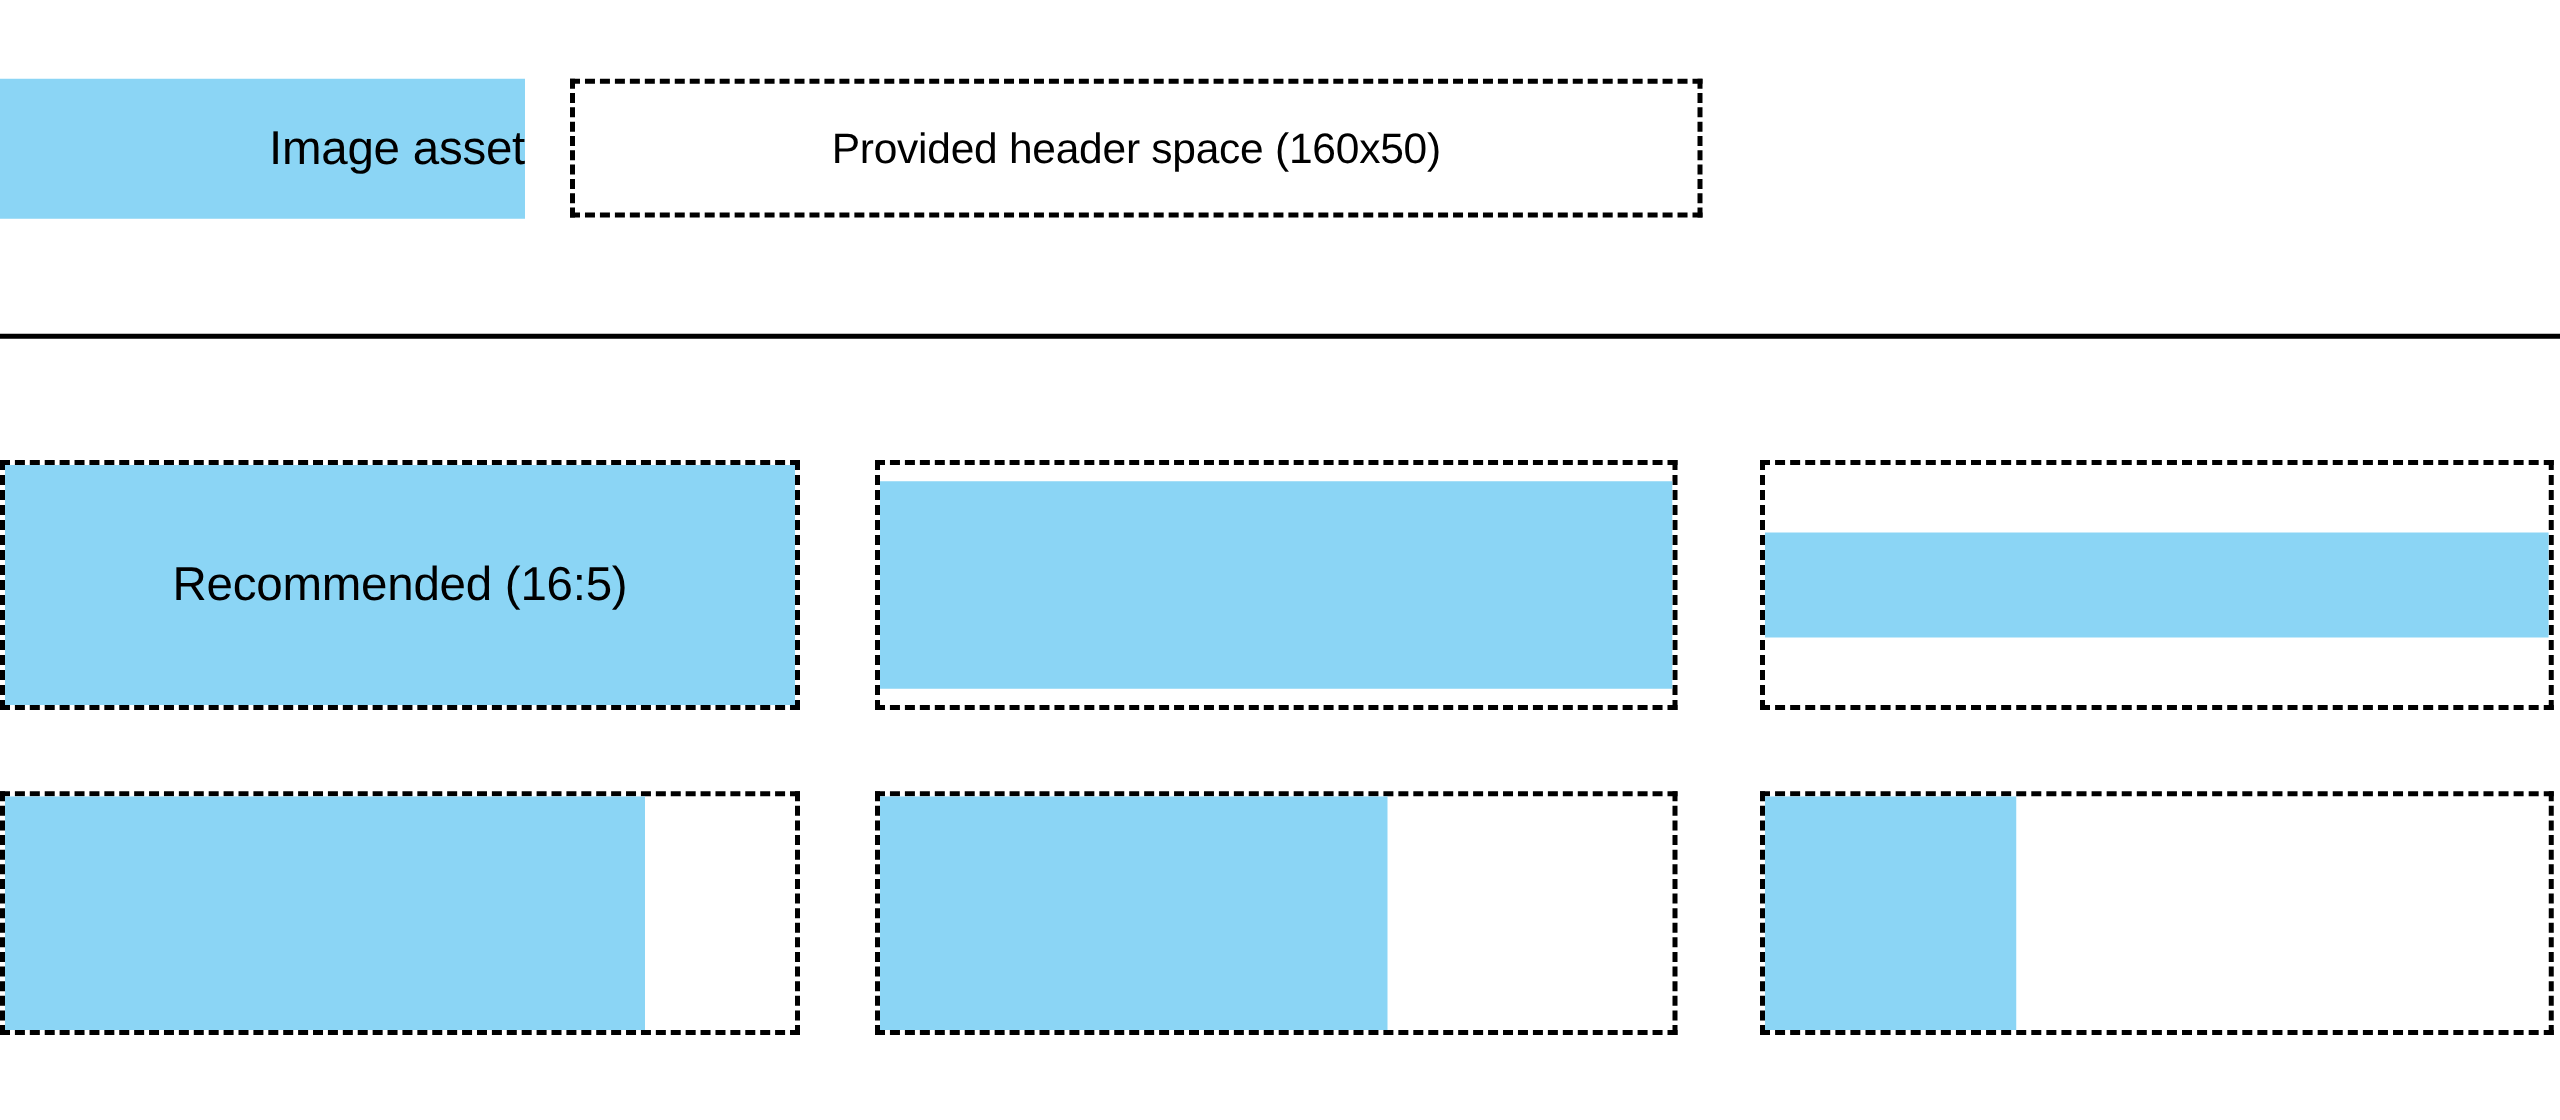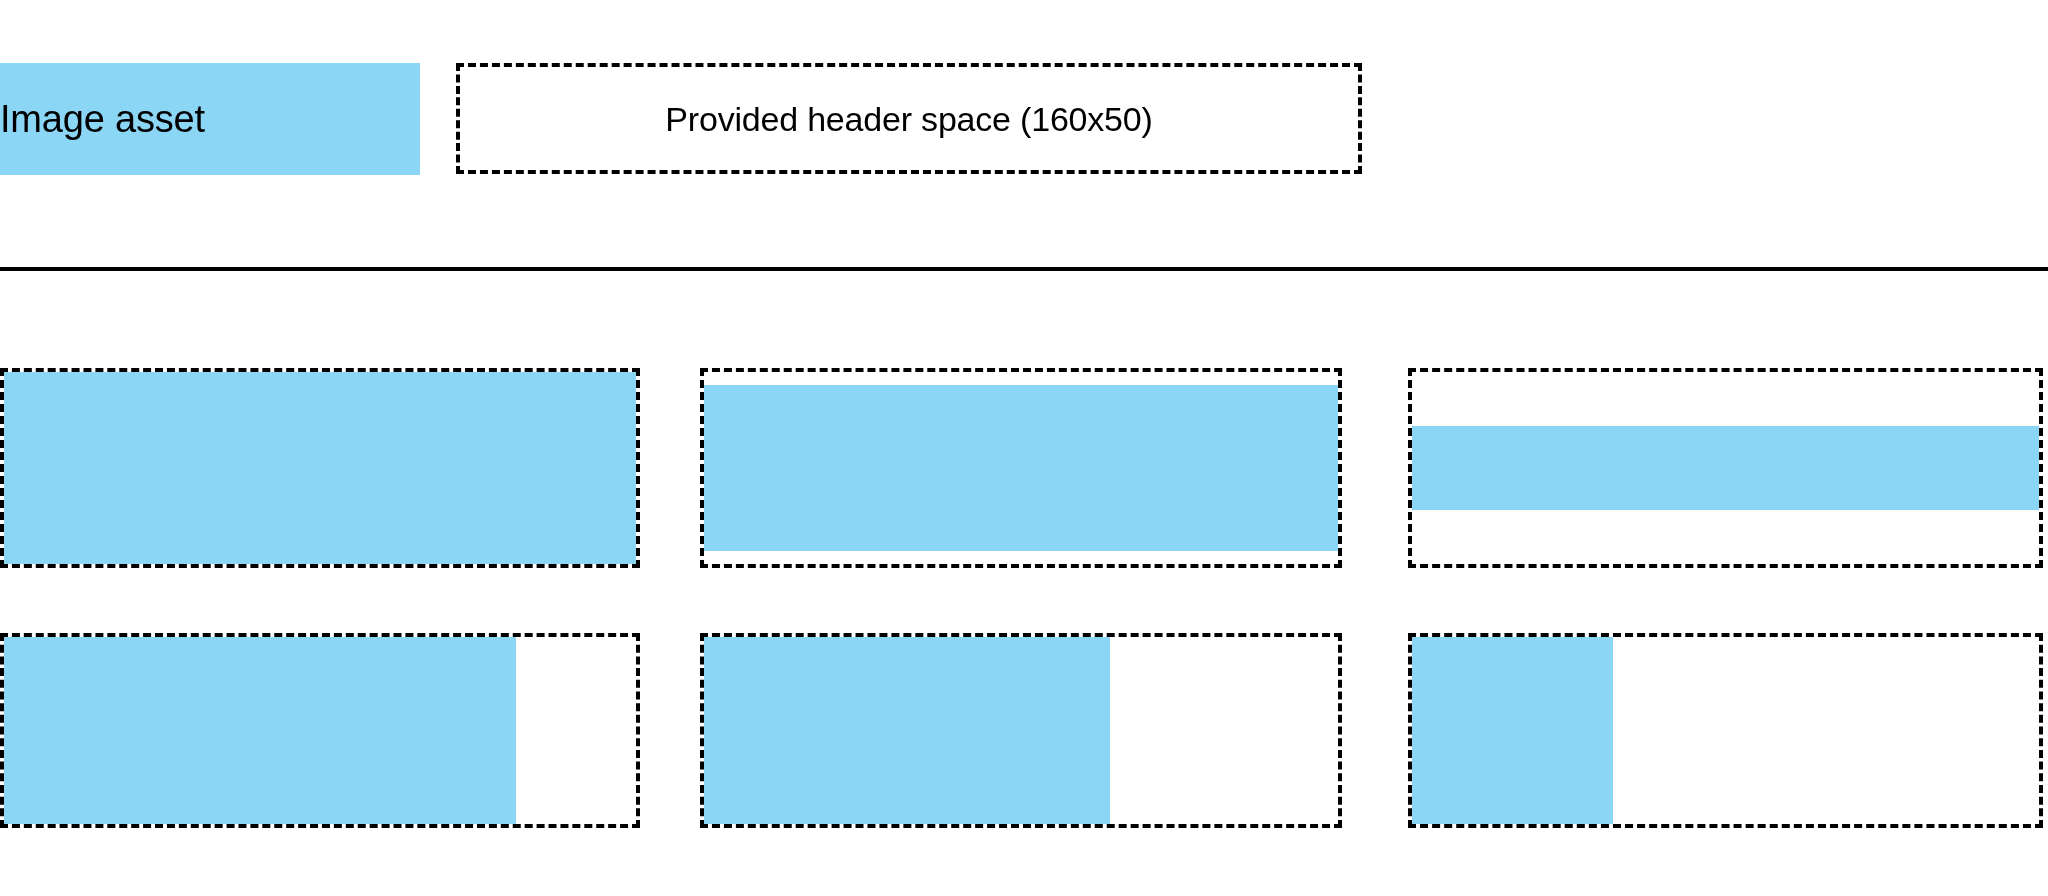--- a/index.html
+++ b/index.html
@@ -26,21 +26,21 @@
   
   .legend-swatch {
     position: absolute;
     left: 0px;
     top: 63px;
     width: 420px;
     height: 112px;
     background: #8BD5F5;
     display: flex;
     align-items: center;
-    justify-content: flex-start;
+    justify-content: flex-end;
     box-sizing: border-box;
   }
   .legend-swatch .legend-label {
     font-size: 38px;
     line-height: 1;
     letter-spacing: -0.2px;
     color: #000;
   }
 
   .legend-space {
@@ -119,20 +119,21 @@
   </div>
 
   <div class="legend-space">
     <span class="legend-label">Provided header space (160x50)</span>
   </div>
 
   <div class="divider"></div>
 
   <div class="cell" id="cell-r1c1">
     <div class="fill" style="background: rgb(139, 213, 245); width: 100%; height: 100%; left: 0px; top: 0%;"></div>
+    <div class="cell-label">Recommended (16:5)</div>
   </div>
 
   <div class="cell" id="cell-r1c2">
     <div class="fill" style="background: rgb(139, 213, 245); width: 100%; height: 86%; left: 0px; top: 7%;"></div>
     <div class="cell-label"></div>
   </div>
 
   <div class="cell" id="cell-r1c3">
     <div class="fill" style="background: rgb(139, 213, 245); width: 100%; height: 44%; left: 0px; top: 28%;"></div>
     <div class="cell-label"></div>

